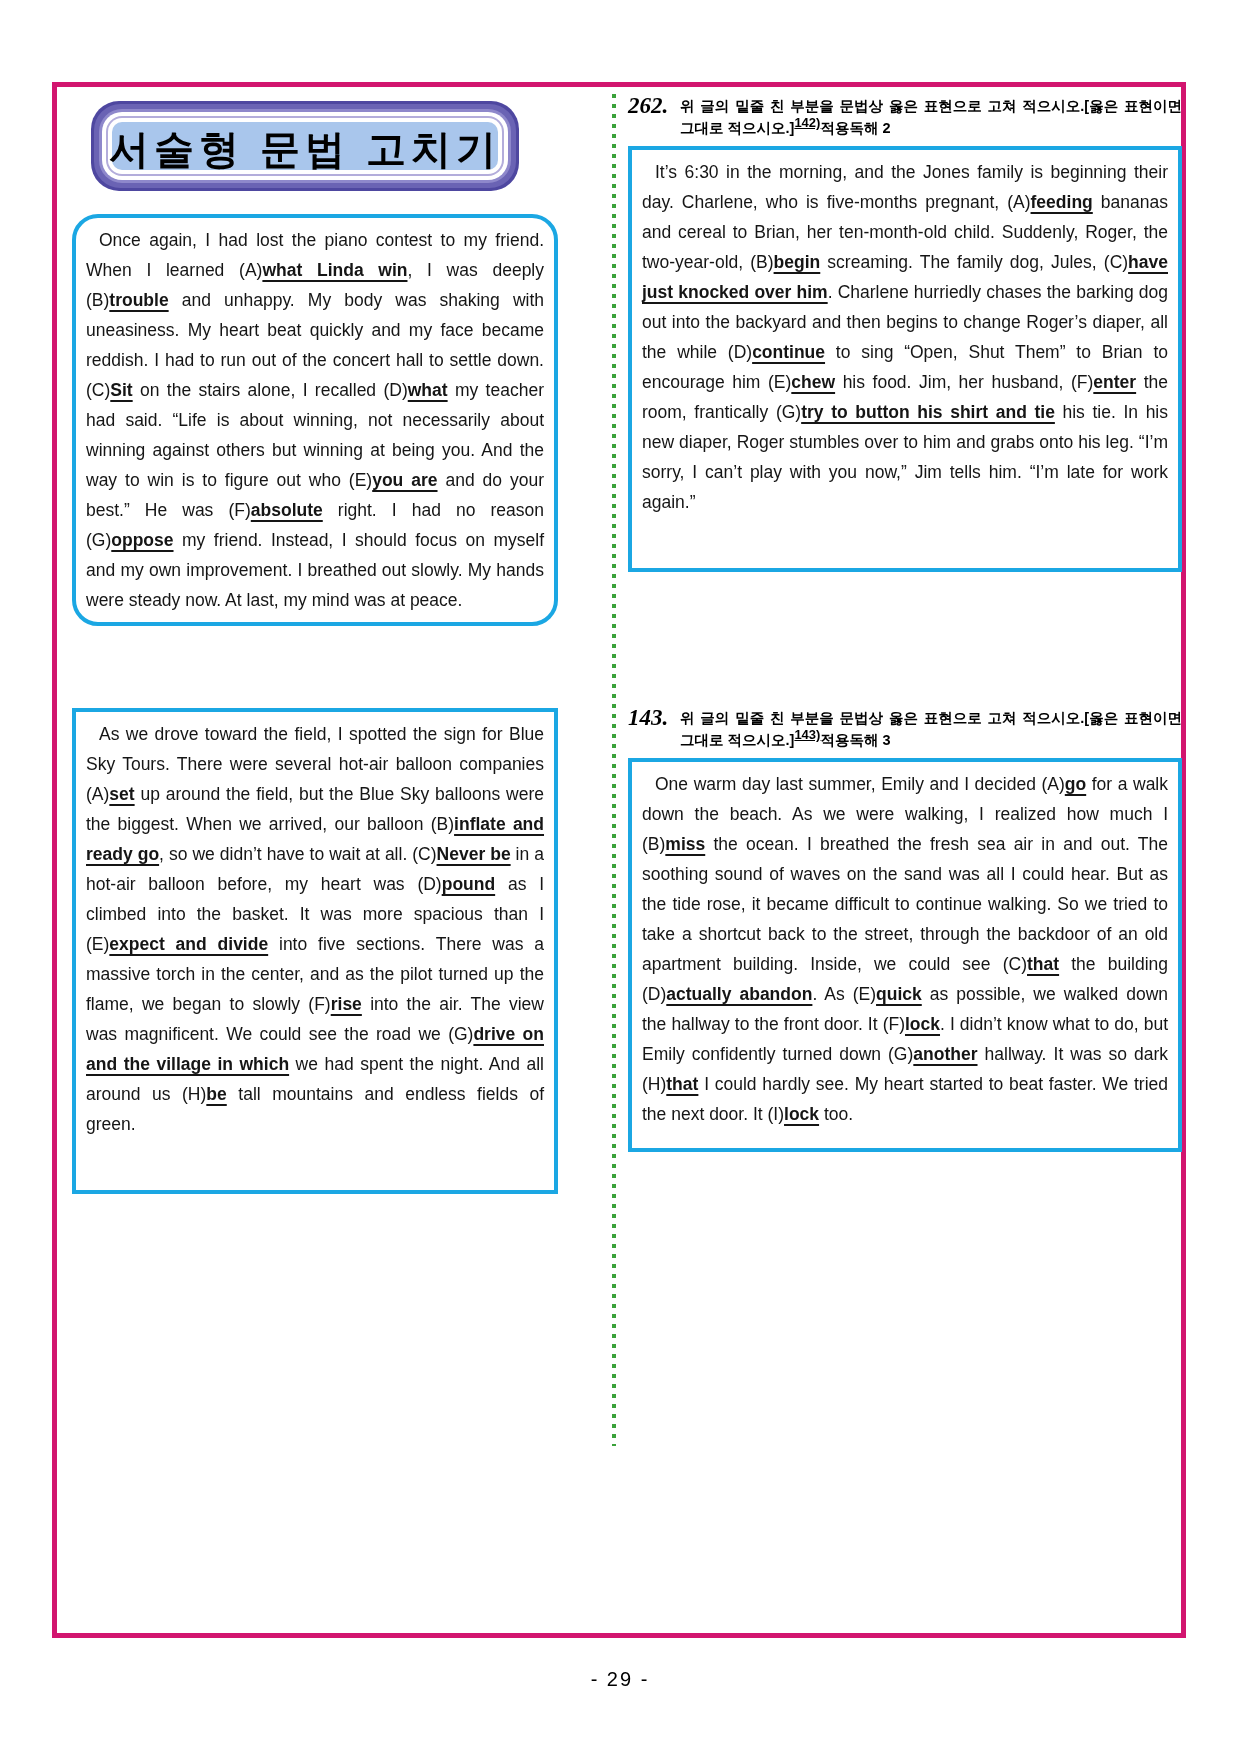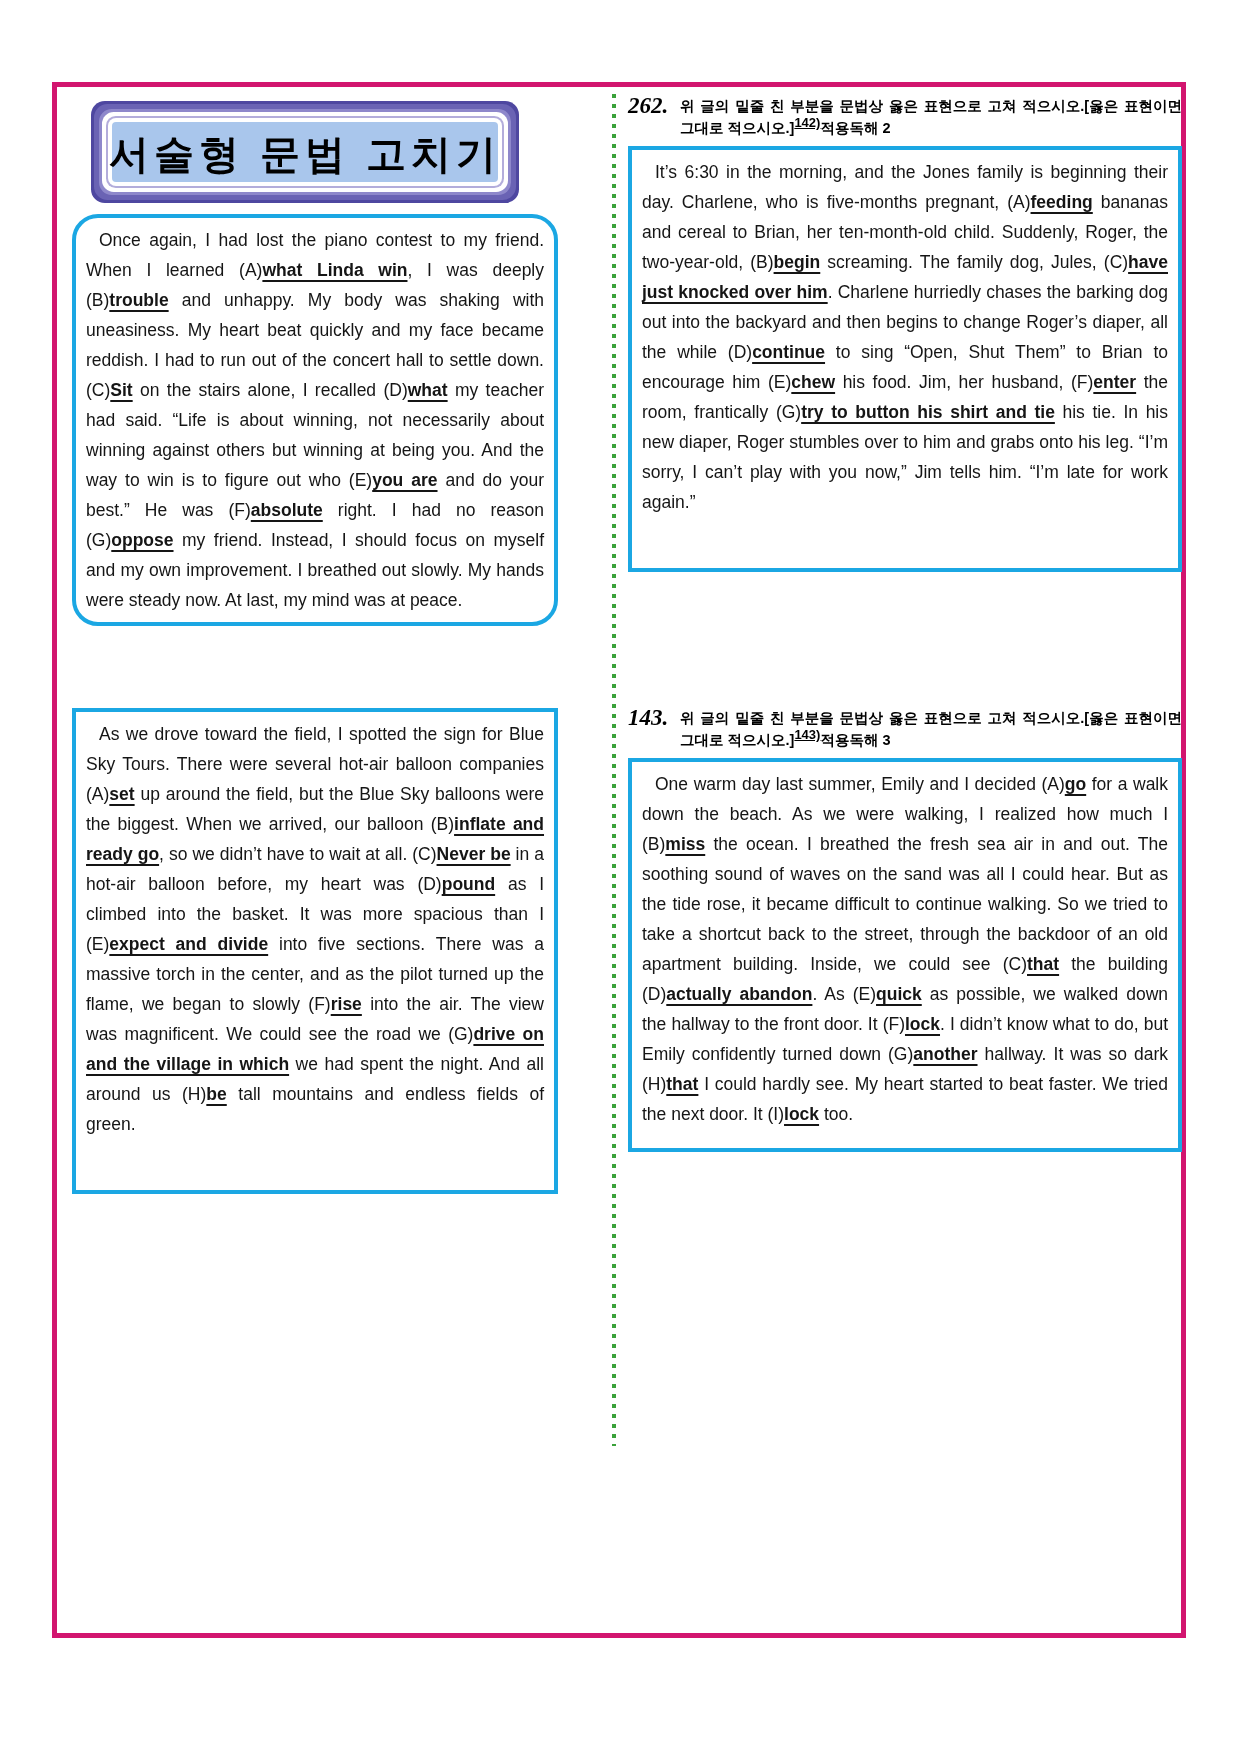--- a/index.html
+++ b/index.html
@@ -12,30 +12,30 @@
   }
   .page-border {
     position:absolute; left:52px; top:82px; width:1134px; height:1556px;
     border:5px solid #d2156f;
   }
   .col-divider {
     position:absolute; left:612px; top:94px; width:4px; height:1352px;
     background:repeating-linear-gradient(to bottom,#3aa23a 0 4px,transparent 4px 10px);
   }
   .title-banner {
-    position:absolute; left:112px; top:122px; width:386px; height:60px;
-    background:#a9c6ec; border-radius:4px;
+    position:absolute; left:112px; top:122px; width:386px; height:48px;
+    background:#a9c6ec; border-radius:10px;
     box-shadow:
       0 0 0 4px #ffffff,
       0 0 0 6px #b3addb,
       0 0 0 10px #ffffff,
       0 0 0 13px #8e88cb,
       0 0 0 18px #6a63b4,
       0 0 0 21px #4e47a0;
-    display:flex; align-items:flex-end; justify-content:center;
+    display:flex; align-items:flex-start; justify-content:center;
   }
   .title-banner .title-text {
     font-size:40px; font-weight:bold; letter-spacing:5px; color:#000000;
     white-space:nowrap;
   }
   .question { position:absolute; }
   .question.left  { left:72px;  width:486px; }
   .question.right { left:628px; width:554px; }
   .q-header { position:relative; padding-left:52px; min-height:44px; margin-bottom:6px; }
   .q-number {
@@ -106,13 +106,14 @@
   <section class="question right" style="top:708px">
     <div class="q-header">
       <span class="q-number">143.</span>
       <p class="q-prompt"><span>위 글의 밑줄 친 부분을 문법상 옳은 표현으로 고쳐 적으시오.[옳은 표현이면 그대로 적으시오.]</span><sup>143)</sup><span>적용독해 3</span></p>
     </div>
     <div class="passage-box box-h-143">
       <p class="passage">One warm day last summer, Emily and I decided <span>(A)</span><span class="m-phrase">go</span> for a walk down the beach. As we were walking, I realized how much I <span>(B)</span><span class="m-phrase">miss</span> the ocean. I breathed the fresh sea air in and out. The soothing sound of waves on the sand was all I could hear. But as the tide rose, it became difficult to continue walking. So we tried to take a shortcut back to the street, through the backdoor of an old apartment building. Inside, we could see <span>(C)</span><span class="m-phrase">that</span> the building <span>(D)</span><span class="m-phrase">actually abandon</span>. As <span>(E)</span><span class="m-phrase">quick</span> as possible, we walked down the hallway to the front door. It <span>(F)</span><span class="m-phrase">lock</span>. I didn’t know what to do, but Emily confidently turned down <span>(G)</span><span class="m-phrase">another</span> hallway. It was so dark <span>(H)</span><span class="m-phrase">that</span> I could hardly see. My heart started to beat faster. We tried the next door. It <span>(I)</span><span class="m-phrase">lock</span> too.</p>
     </div>
   </section>
 
+  <div class="page-number">- 29 -</div>
 </div>
 
 </body></html>

